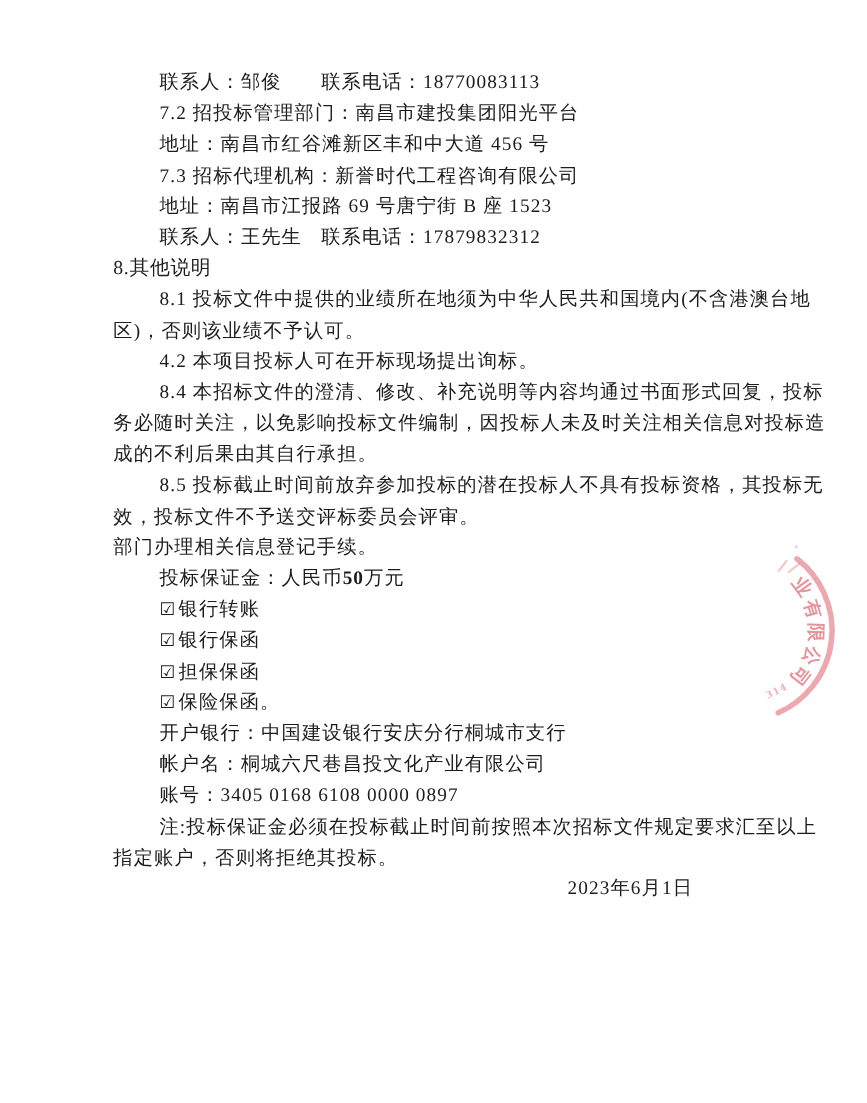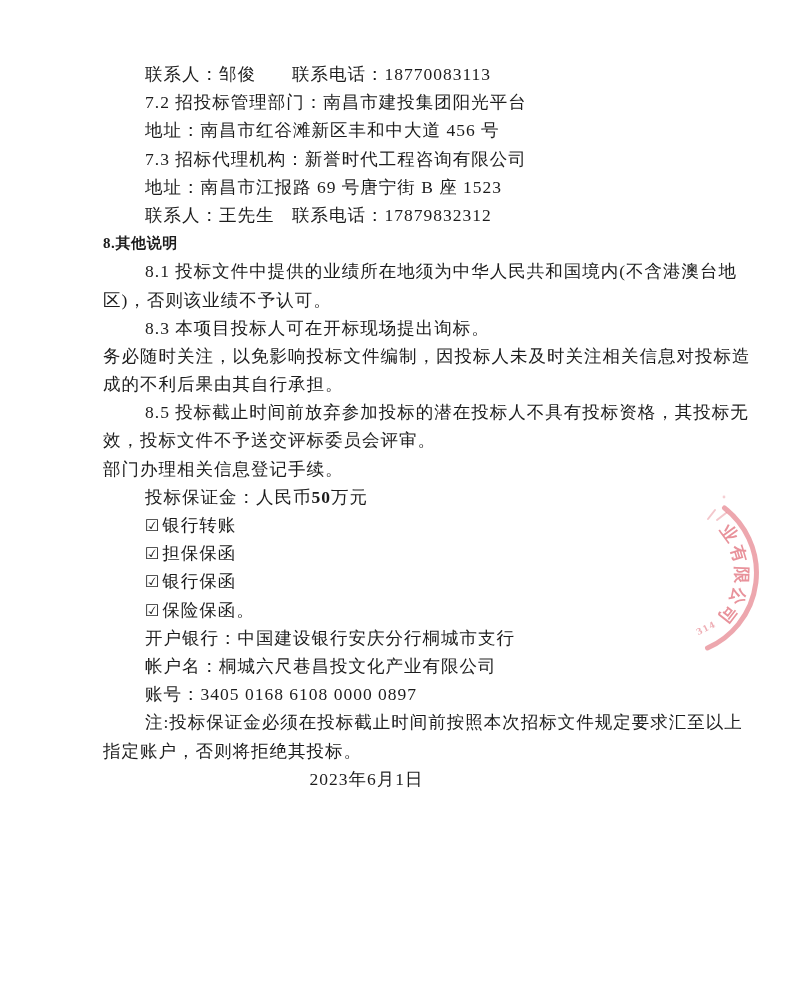--- a/index.html
+++ b/index.html
@@ -3,22 +3,22 @@
 <meta charset="utf-8">
 <style>
   html,body{margin:0;padding:0;background:#ffffff;}
   .page{
     position:relative;width:788px;height:1003px;background:#ffffff;overflow:hidden;
     font-family:"Liberation Serif","DejaVu Serif",serif;color:#1c1c1c;
   }
   .doc{position:absolute;left:103px;top:60px;width:600px;}
   .ln{height:28.2px;line-height:28.2px;font-size:17.5px;letter-spacing:1px;white-space:nowrap;}
   .ind{padding-left:42px;}
-  .h{font-weight:bold;font-size:15px;letter-spacing:0.6px;}
-  .rt{text-align:center;padding-right:73px;}
+  .h{font-weight:normal;font-size:18px;letter-spacing:0.6px;}
+  .rt{text-align:right;padding-right:73px;}
   .contact-name{display:inline-block;width:147px;font-family:Liberation Serif, serif;}
   .b{font-weight:bold;}
   .cb{font-family:"DejaVu Sans",sans-serif;font-size:16px;margin-right:2px;}
   .stamp{position:absolute;left:590px;top:480px;}
   .stamp text{font-family:"DejaVu Serif",serif;font-weight:600;}
 </style>
 </head>
 <body>
 
 <div class="page">
@@ -31,39 +31,40 @@
     <div class="ln ind">地址：南昌市红谷滩新区丰和中大道 456 号</div>
     <div class="ln ind">7.3 招标代理机构：新誉时代工程咨询有限公司</div>
     <div class="ln ind">地址：南昌市江报路 69 号唐宁街 B 座 1523</div>
     <div class="ln ind">
       <span class="contact-name">联系人：王先生</span><span>联系电话：17879832312</span>
     </div>
 
     <div class="ln h">8.其他说明</div>
     <div class="ln ind">8.1 投标文件中提供的业绩所在地须为中华人民共和国境内(不含港澳台地</div>
     <div class="ln">区)，否则该业绩不予认可。</div>
-    <div class="ln ind">8.3 本项目投标人可在开标现场提出询标。</div>
+    <div class="ln ind">4.2 本项目投标人可在开标现场提出询标。</div>
+    <div class="ln ind">8.4 本招标文件的澄清、修改、补充说明等内容均通过书面形式回复，投标</div>
     <div class="ln">务必随时关注，以免影响投标文件编制，因投标人未及时关注相关信息对投标造</div>
     <div class="ln">成的不利后果由其自行承担。</div>
     <div class="ln ind">8.5 投标截止时间前放弃参加投标的潜在投标人不具有投标资格，其投标无</div>
     <div class="ln">效，投标文件不予送交评标委员会评审。</div>
     <div class="ln">部门办理相关信息登记手续。</div>
 
     <div class="ln ind">
       <span>投标保证金：人民币</span><span class="b">50</span><span>万元</span>
     </div>
 
     <div class="ln ind">
       <span class="cb">☑</span><span>银行转账</span>
     </div>
     <div class="ln ind">
-      <span class="cb">☑</span><span>担保保函</span>
+      <span class="cb">☑</span><span>银行保函</span>
     </div>
     <div class="ln ind">
-      <span class="cb">☑</span><span>银行保函</span>
+      <span class="cb">☑</span><span>担保保函</span>
     </div>
     <div class="ln ind">
       <span class="cb">☑</span><span>保险保函。</span>
     </div>
 
     <div class="ln ind">开户银行：中国建设银行安庆分行桐城市支行</div>
     <div class="ln ind">帐户名：桐城六尺巷昌投文化产业有限公司</div>
     <div class="ln ind">账号：3405 0168 6108 0000 0897</div>
     <div class="ln ind">注:投标保证金必须在投标截止时间前按照本次招标文件规定要求汇至以上</div>
     <div class="ln">指定账户，否则将拒绝其投标。</div>

